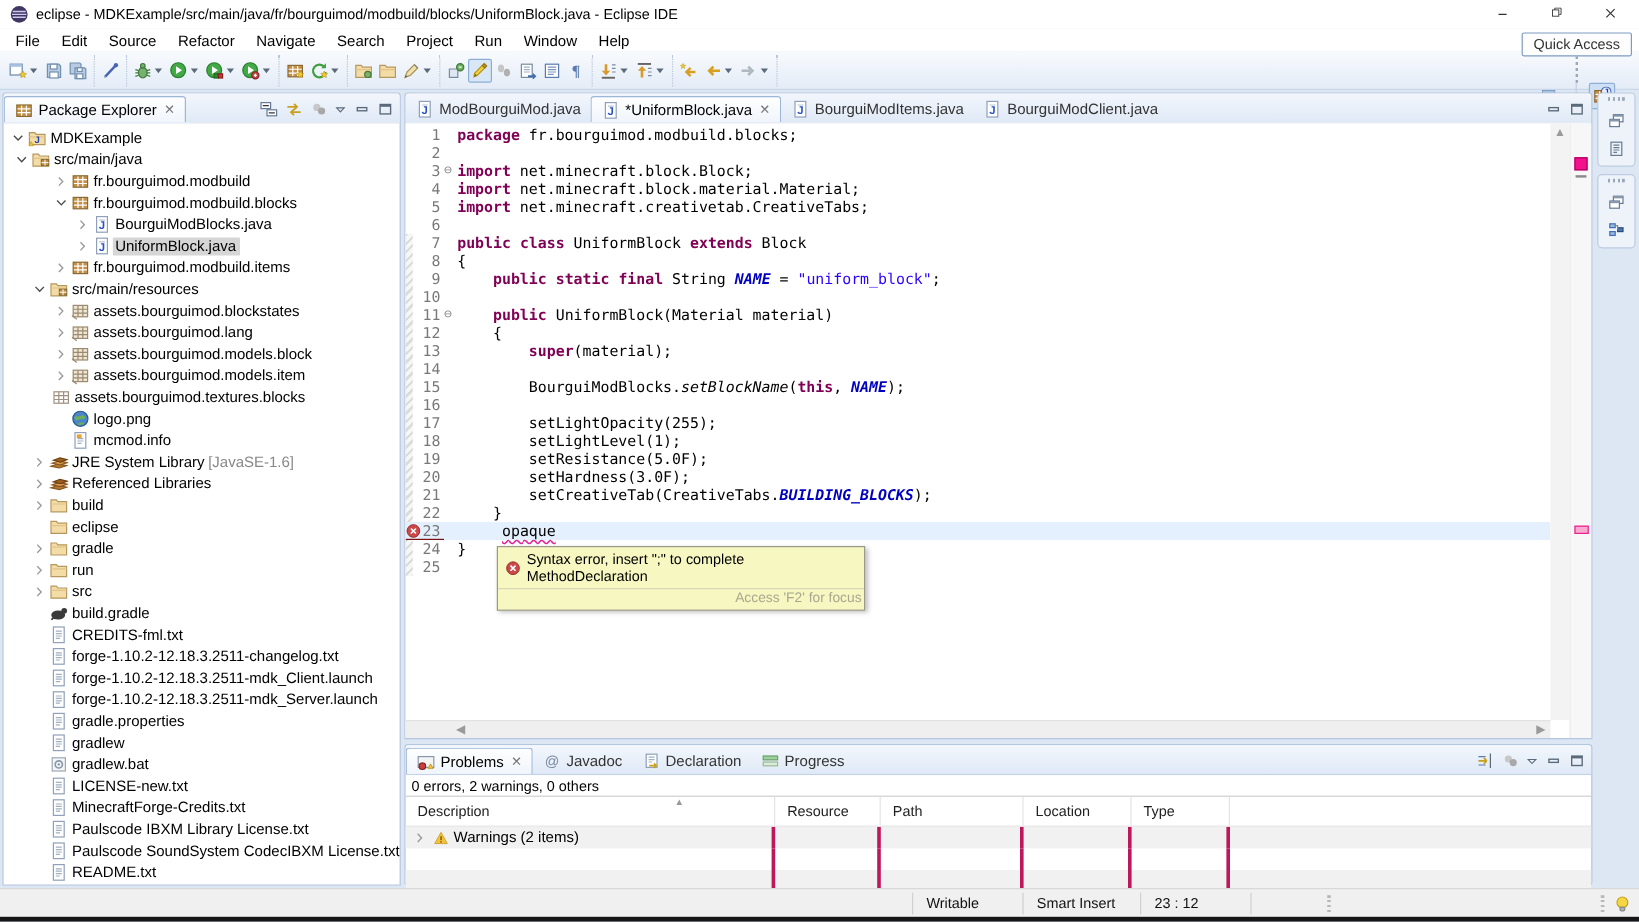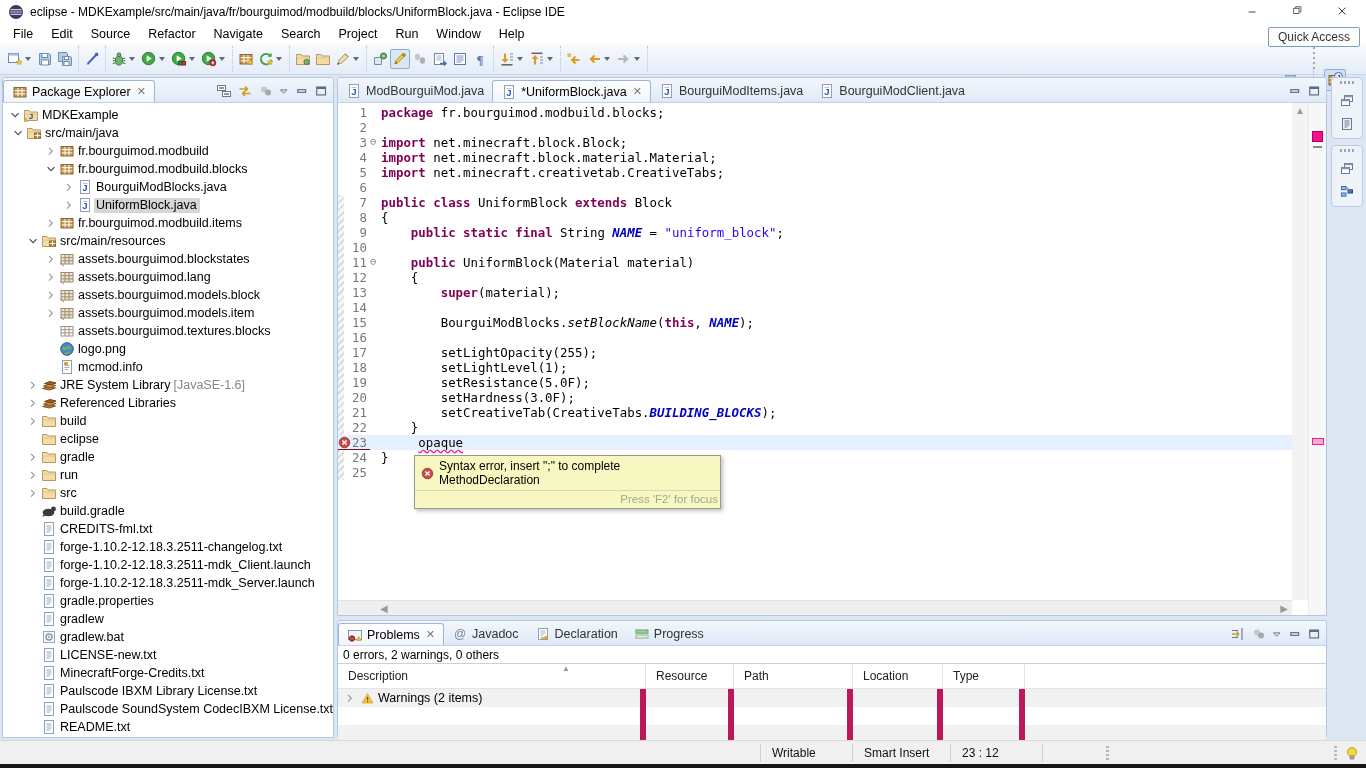--- a/index.html
+++ b/index.html
@@ -91,21 +91,21 @@
   #tooltip .tt-row2 { border-top:1px solid #d8d8b8; color:#a8a890; text-align:right;
     padding:2px 2px 3px 6px; font-size:11.5px; }
 
   
   #problems { left:337px; top:620px; width:990px; height:118px; border-radius:3px; }
   #pr-summary { height:18px; padding:2px 0 0 5px; font-size:12px; border-bottom:1px solid #cfcfcf; }
   #pr-header { position:relative; height:25px; border-bottom:1px solid #e4e4e4; display:flex; }
   .pr-hcell { font-size:12px; color:#222; padding:5px 0 18px 10px; border-right:1px solid #e4e4e4; flex:none; }
   #sort-ind { position:absolute; left:224px; top:0; color:#999; font-size:8px; }
   .pr-row { height:18px; display:flex; font-size:12.5px; }
-  .pr-row .pr-cell { border-right:6px solid #be185d; flex:none; height:100%;align-items:center; }
+  .pr-row .pr-cell { border-right:3px solid #be185d; flex:none; height:100%;align-items:center; }
   .pr-row.odd { background:#f1f1f1; }
   .pr-first { display:flex; align-items:center; gap:4px; padding-left:6px; }
 
   
   #right-strip { position:absolute; left:1330px; top:77px; width:34px; height:661px; }
   .strip-group { border:1px solid #bccbe2; border-radius:4px; background:#eef3fa; margin:0 1px 6px 1px;
     padding:3px 0 6px 0; display:flex; flex-direction:column; align-items:center; gap:8px; }
   .strip-dots { width:14px; height:3px; background:repeating-linear-gradient(90deg,#9aa8ba 0 2px,transparent 2px 4px); }
 
   
@@ -609,21 +609,21 @@
         </span>
         <span class="ticon">
           <svg width="16" height="16" viewBox="0 0 16 16">
             <rect x="2" y="3.5" width="12" height="9.5" fill="#efe6d4" stroke="#9a8a70"></rect>
             <path d="M2 6.7h12M2 9.9h12M6 3.5v9.5M10 3.5v9.5" stroke="#9a8a70" fill="none"></path>
             <path d="M1 12l4 3" stroke="#9a8a70"></path>
           </svg>
         </span>
         <span class="tlabel">assets.bourguimod.models.item</span>
       </div>
-      <div class="trow" style="padding-left:40px">
+      <div class="trow" style="padding-left:24px">
         <span class="tarrow"></span>
         <span class="ticon">
           <svg width="16" height="16" viewBox="0 0 16 16">
             <rect x="2" y="3.5" width="12" height="9.5" fill="#fff" stroke="#a09080"></rect>
             <path d="M2 6.7h12M2 9.9h12M6 3.5v9.5M10 3.5v9.5" stroke="#a09080" fill="none"></path>
           </svg>
         </span>
         <span class="tlabel">assets.bourguimod.textures.blocks</span>
       </div>
       <div class="trow" style="padding-left:40px">
@@ -1089,21 +1089,21 @@
     <div id="tooltip">
       <div class="tt-row1">
         <span id="tt-err-icon">
             <svg width="13" height="13" viewBox="0 0 16 16">
               <circle cx="8" cy="8" r="6.5" fill="#cc4949" stroke="#992d2d"></circle>
               <path d="M5.4 5.4l5.2 5.2M10.6 5.4l-5.2 5.2" stroke="#fff" stroke-width="1.7"></path>
             </svg>
           </span>
         <span>Syntax error, insert ";" to complete MethodDeclaration</span>
       </div>
-      <div class="tt-row2">Press 'F2' for focus</div>
+      <div class="tt-row2">Access 'F2' for focus</div>
     </div>
   </div>
 </div>
 
 <div id="problems" class="pane">
   <div class="pane-tabbar" id="pr-tabs">
       <div class="ptab active">
         <span style="display:inline-flex">
           <svg width="16" height="16" viewBox="0 0 16 16">
             <rect x="1.5" y="3.5" width="13" height="9" fill="#f4f4f4" stroke="#8898ac"></rect>

